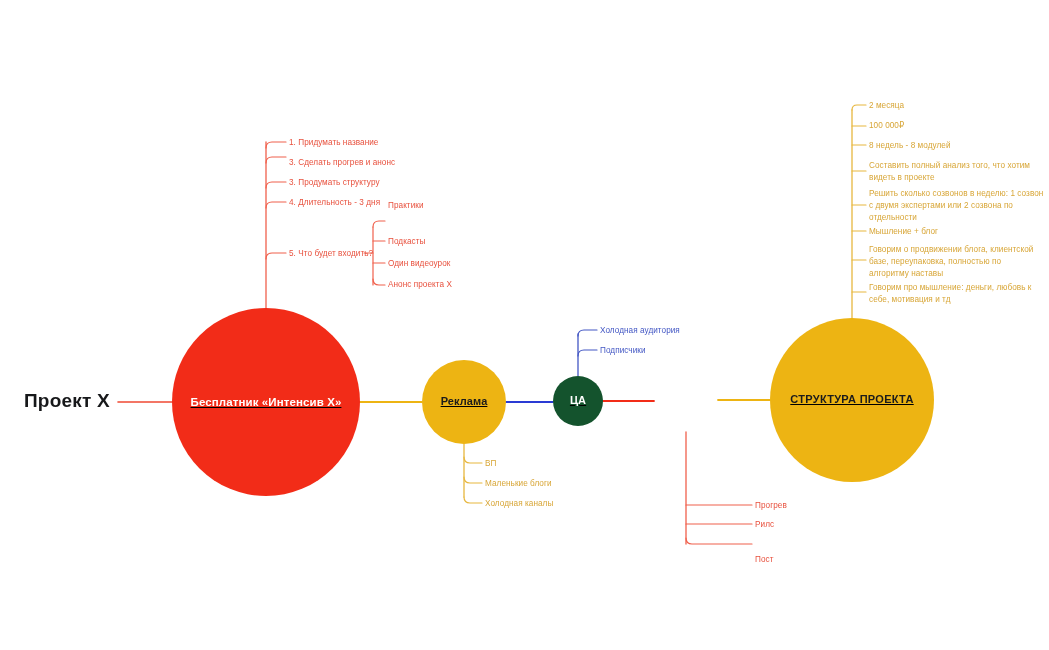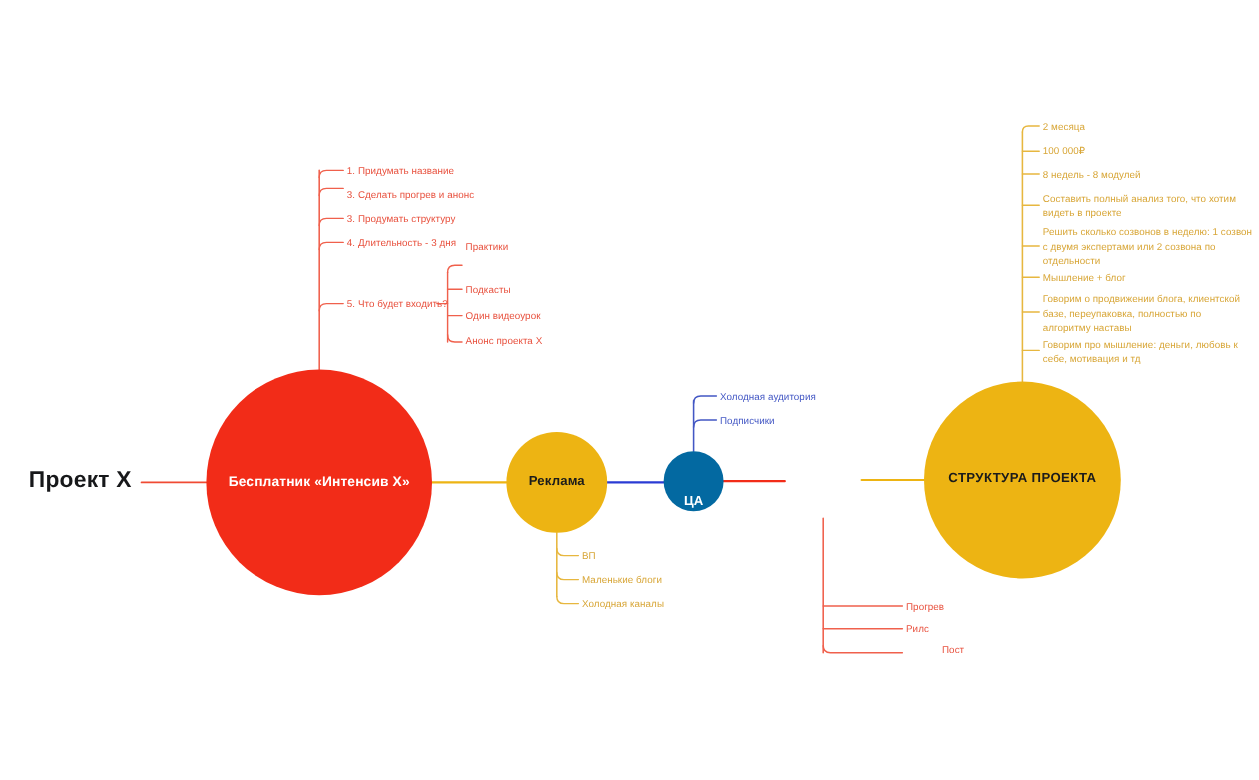--- a/index.html
+++ b/index.html
@@ -29,20 +29,21 @@
 
   
   .node {
     position: absolute;
     border-radius: 50%;
     display: flex;
     align-items: center;
     justify-content: center;
     text-align: center;
     box-sizing: border-box;
+    text-decoration: underline;
   }
   .node span {
     display: block;
     line-height: 1.25;
     letter-spacing: .1px;
   }
 
   #node-besplatnik {
     left: 172px; top: 308px;
     width: 188px; height: 188px;
@@ -61,22 +62,21 @@
   }
   #node-reklama span {
     color: #1b1b1b;
     font-size: 11px;
     font-weight: 700;
   }
 
   #node-ca {
     left: 553px; top: 376px;
     width: 50px; height: 50px;
-    background: #0369a1;
-    align-items: flex-end;
+    background: #14532d;
   }
   #node-ca span {
     color: #ffffff;
     font-size: 11px;
     font-weight: 700;
   }
 
   #node-blog {
     left: 654px; top: 368px;
     width: 64px; height: 64px;
@@ -211,21 +211,21 @@
 
   <div class="leaf yellow" style="left:485px; top:458px;">ВП</div>
   <div class="leaf yellow" style="left:485px; top:478px;">Маленькие блоги</div>
   <div class="leaf yellow" style="left:485px; top:498px;">Холодная каналы</div>
 
   <div class="leaf blue" style="left:600px; top:325px;">Холодная аудитория</div>
   <div class="leaf blue" style="left:600px; top:345px;">Подписчики</div>
 
   <div class="leaf red" style="left:755px; top:500px;text-align:right;">Прогрев</div>
   <div class="leaf red" style="left:755px; top:519px;">Рилс</div>
-  <div class="leaf red" style="left:755px; top:536px;margin-left:30px;">Пост</div>
+  <div class="leaf red" style="left:755px; top:554px;">Пост</div>
 
   <div class="leaf yellow" style="left:869px; top:100px;">2 месяца</div>
   <div class="leaf yellow" style="left:869px; top:120px;text-align:right;">100 000₽</div>
   <div class="leaf yellow" style="left:869px; top:140px;">8 недель - 8 модулей</div>
   <div class="leaf yellow" style="left:869px; top:160px;">Составить полный анализ того, что хотим
 видеть в проекте</div>
   <div class="leaf yellow" style="left:869px; top:188px;">Решить сколько созвонов в неделю: 1 созвон
 с двумя экспертами или 2 созвона по
 отдельности</div>
   <div class="leaf yellow" style="left:869px; top:226px;">Мышление + блог</div>

